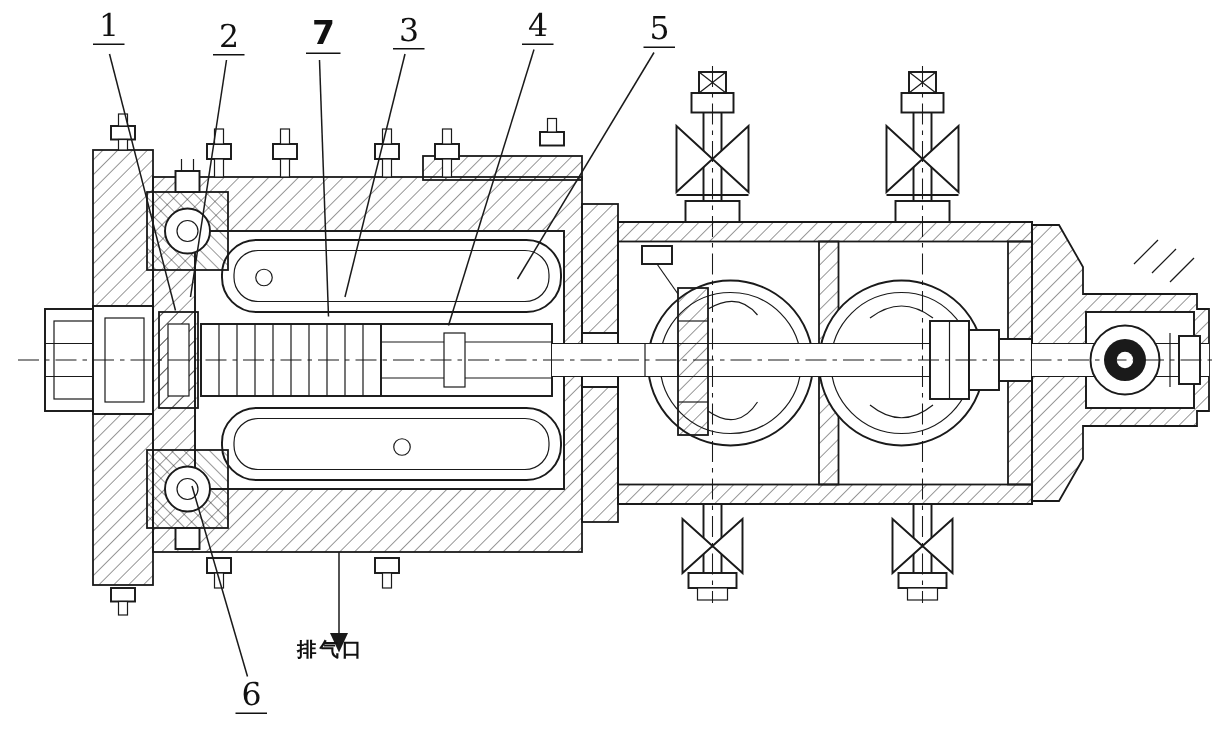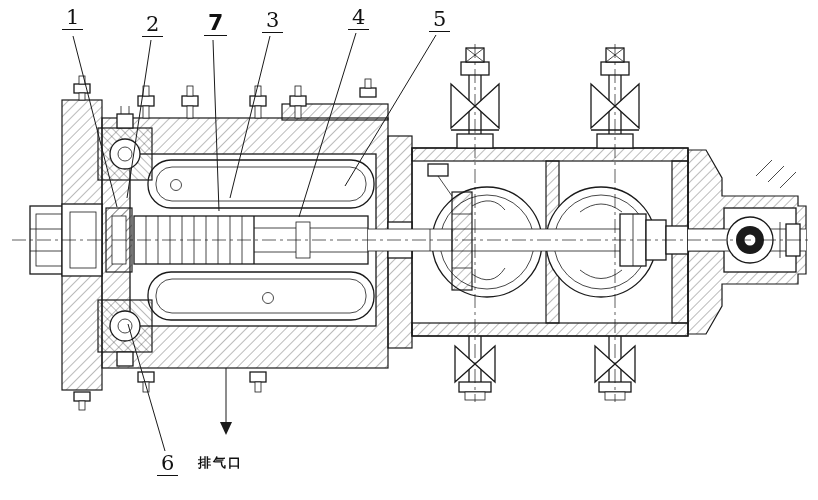--- a/index.html
+++ b/index.html
@@ -283,14 +283,14 @@
   </svg>
 
   <span class="callout" style="left:62px;  top:6px;">1</span>
   <span class="callout" style="left:142px; top:13px;">2</span>
   <span class="callout bold" style="left:204px; top:11px;">7</span>
   <span class="callout" style="left:262px; top:9px;">3</span>
   <span class="callout" style="left:348px; top:6px;">4</span>
   <span class="callout" style="left:429px; top:8px;">5</span>
   <span class="callout" style="left:157px; top:452px;">6</span>
 
-  <span class="port-label" style="left:198px; top:454px;">排气口</span>
+  <span class="port-label" style="left:198px; top:424px;">排气口</span>
 </div>
 
 </body></html>

